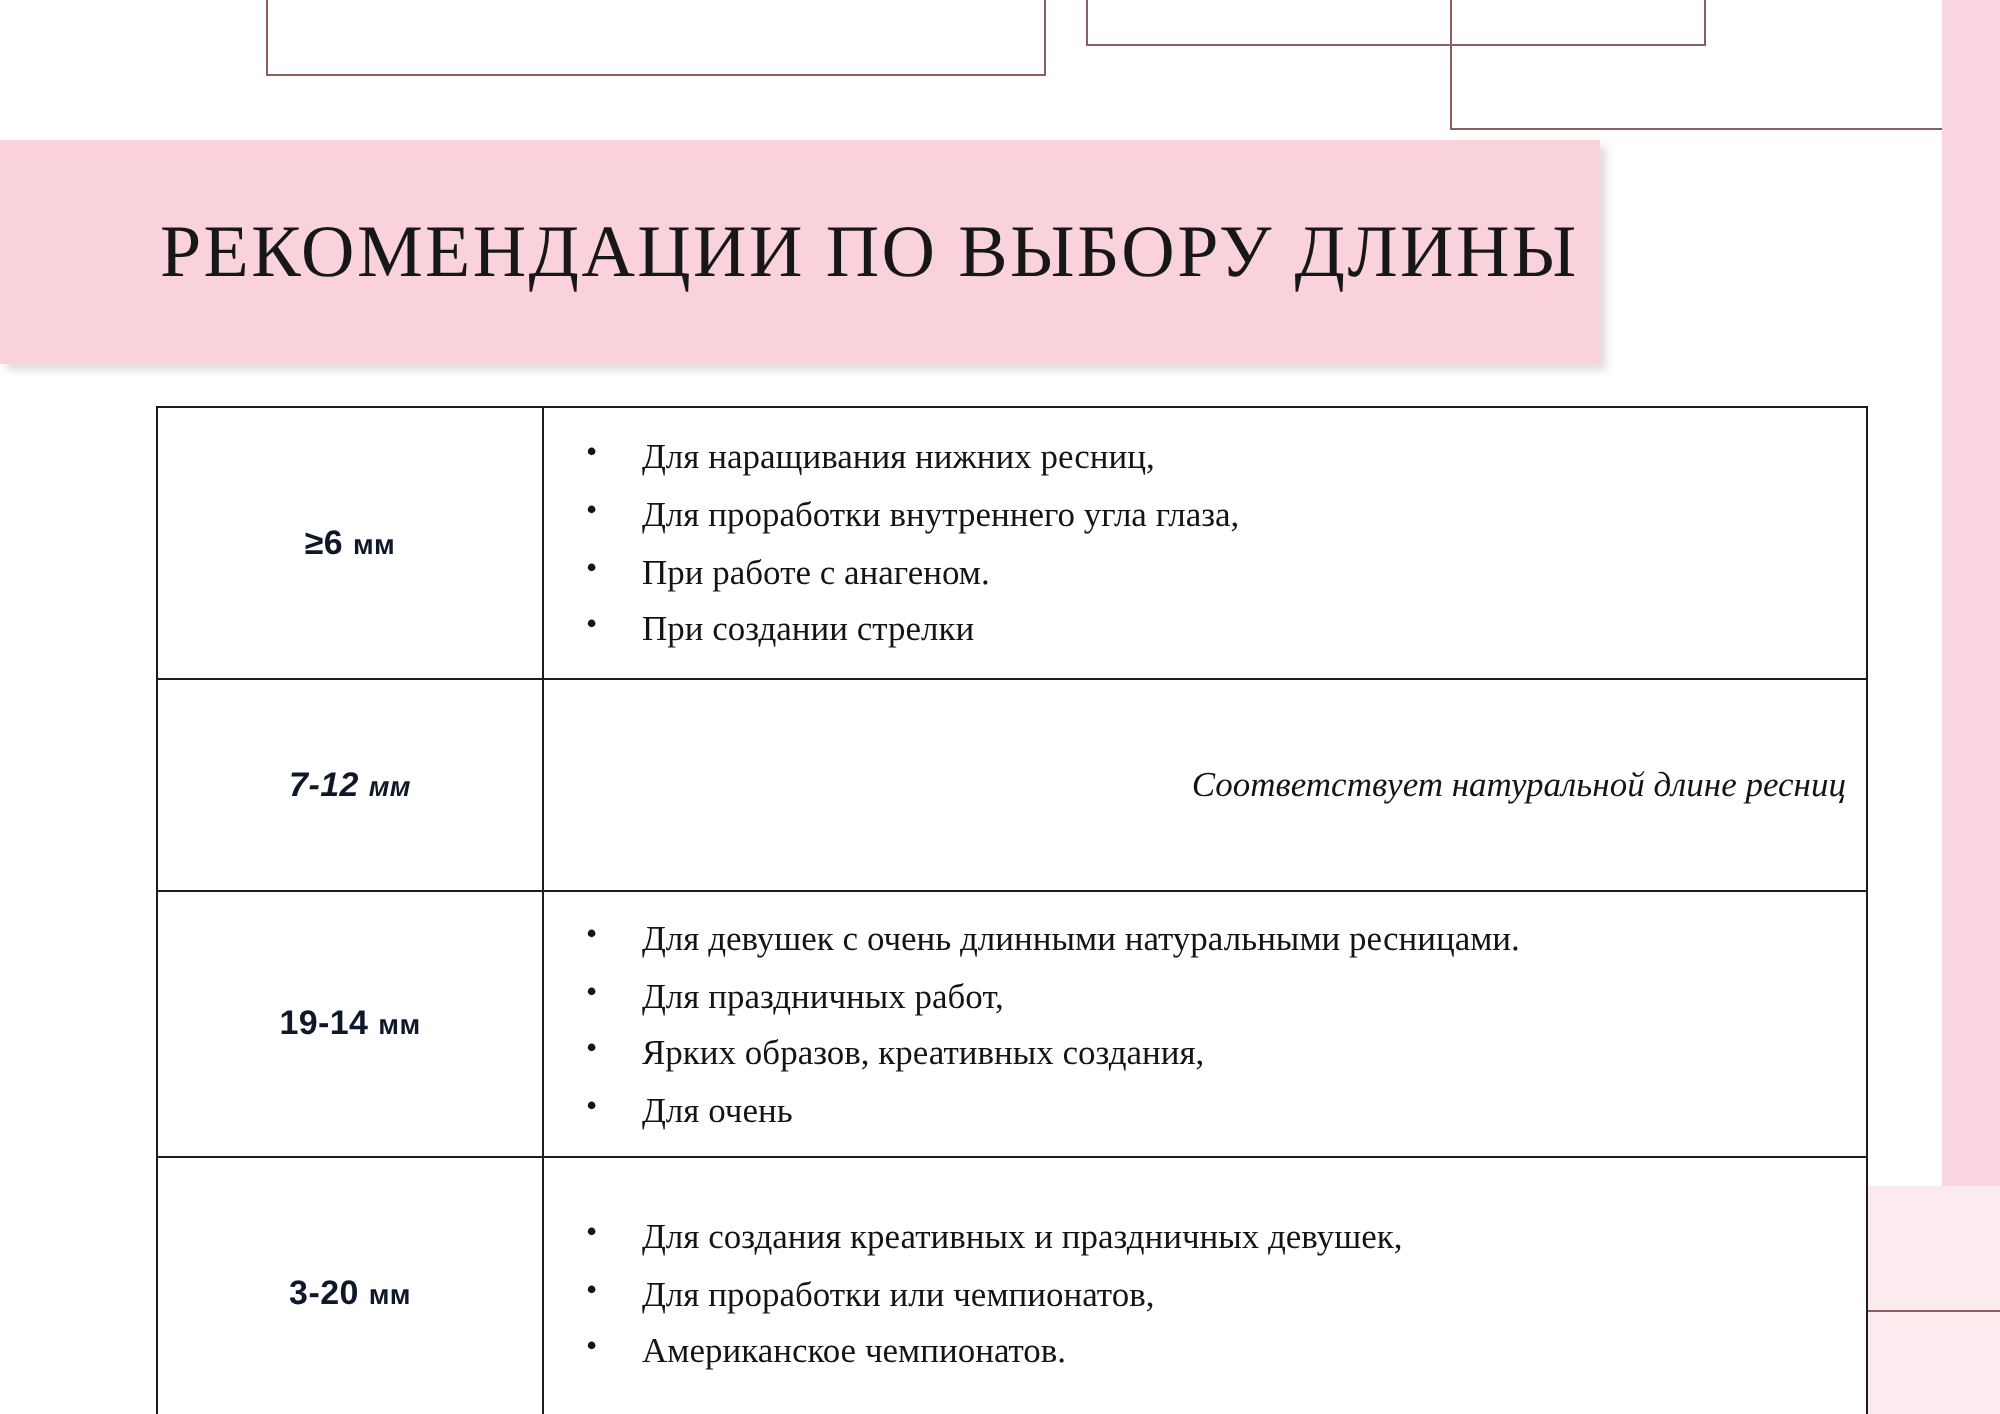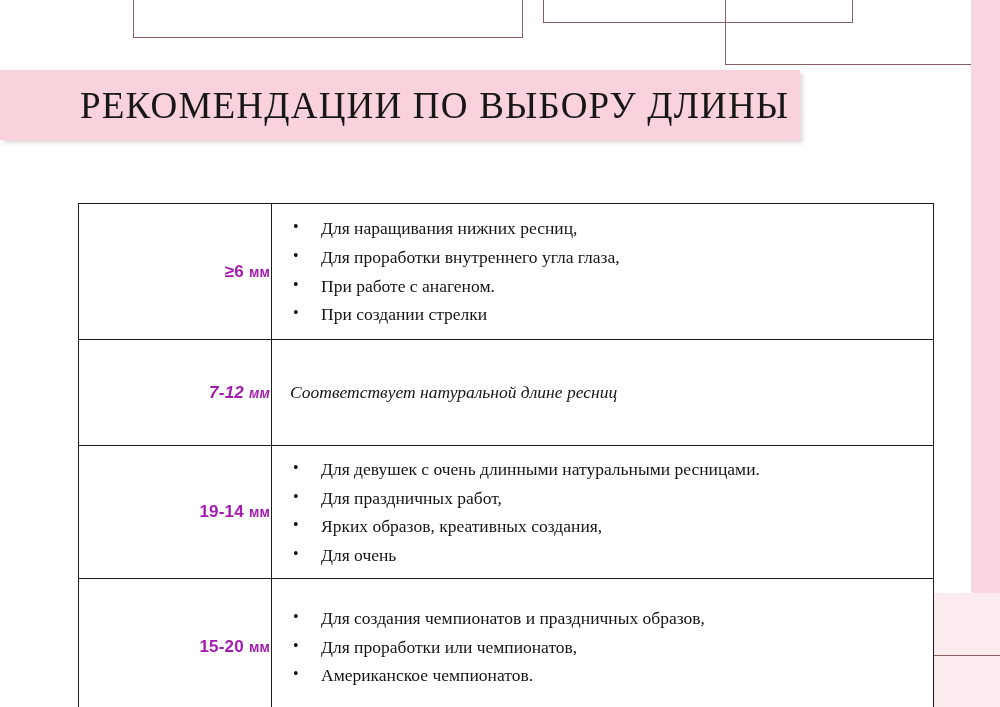--- a/index.html
+++ b/index.html
@@ -38,21 +38,21 @@
   .deco-bar {
     background: #f9d6e0;
   }
 
   
   #title-banner {
     position: absolute;
     left: 0;
     top: 70px;
     width: 800px;
-    height: 70px;
+    height: 112px;
     background: #f9d2dc;
     box-shadow: 3px 3px 4px rgba(120, 90, 95, 0.22);
     display: flex;
     align-items: center;
     z-index: 5;
   }
   #title-text {
     margin-left: 80px;
     font-family: "Liberation Serif", "DejaVu Serif", serif;
     font-size: 37px;
@@ -72,25 +72,25 @@
     z-index: 4;
     background: #ffffff;
   }
   #length-table td {
     border: 1.9px solid #1d1d1d;
     vertical-align: middle;
     background: #ffffff;
   }
   td.range-cell {
     width: 190px;
-    text-align: right;
+    text-align: center;
     font-family: "Liberation Sans", "DejaVu Sans", sans-serif;
     font-weight: bold;
     font-size: 17px;
-    color: #a21caf;
+    color: #0f172a;
     letter-spacing: 0.2px;
   }
   td.range-cell .unit {
     font-size: 14px;
     font-weight: bold;
     letter-spacing: 0.2px;
   }
   td.desc-cell {
     padding: 9px 10px 9px 14px;
   }
@@ -115,20 +115,21 @@
     line-height: 1.63;
     color: #141414;
   }
   p.plain-text {
     margin: 0;
     padding-left: 4px;
     font-size: 17.5px;
     line-height: 1.5;
     color: #141414;
     white-space: nowrap;
+    text-align: right;
   }
 
   
   tr.row-0 td { height: 117px; }
   tr.row-1 td { height: 87px; font-style: italic; }
   tr.row-2 td { height: 103px; }
   tr.row-3 td { height: 118px; }
 </style>
 </head>
 <body>
@@ -213,28 +214,28 @@
             <li>
               <span class="bullet-dot">•</span>
               <span>Для очень</span>
             </li>
           </ul>
         </td>
       </tr>
 
       <tr class="row-3">
         <td class="range-cell">
-          <span>15-20</span>
+          <span>3-20</span>
           <span class="unit">мм</span>
         </td>
         <td class="desc-cell">
           <ul class="bullets">
             <li>
               <span class="bullet-dot">•</span>
-              <span>Для создания чемпионатов и праздничных образов,</span>
+              <span>Для создания креативных и праздничных девушек,</span>
             </li>
             <li>
               <span class="bullet-dot">•</span>
               <span>Для проработки или чемпионатов,</span>
             </li>
             <li>
               <span class="bullet-dot">•</span>
               <span>Американское чемпионатов.</span>
             </li>
           </ul>

